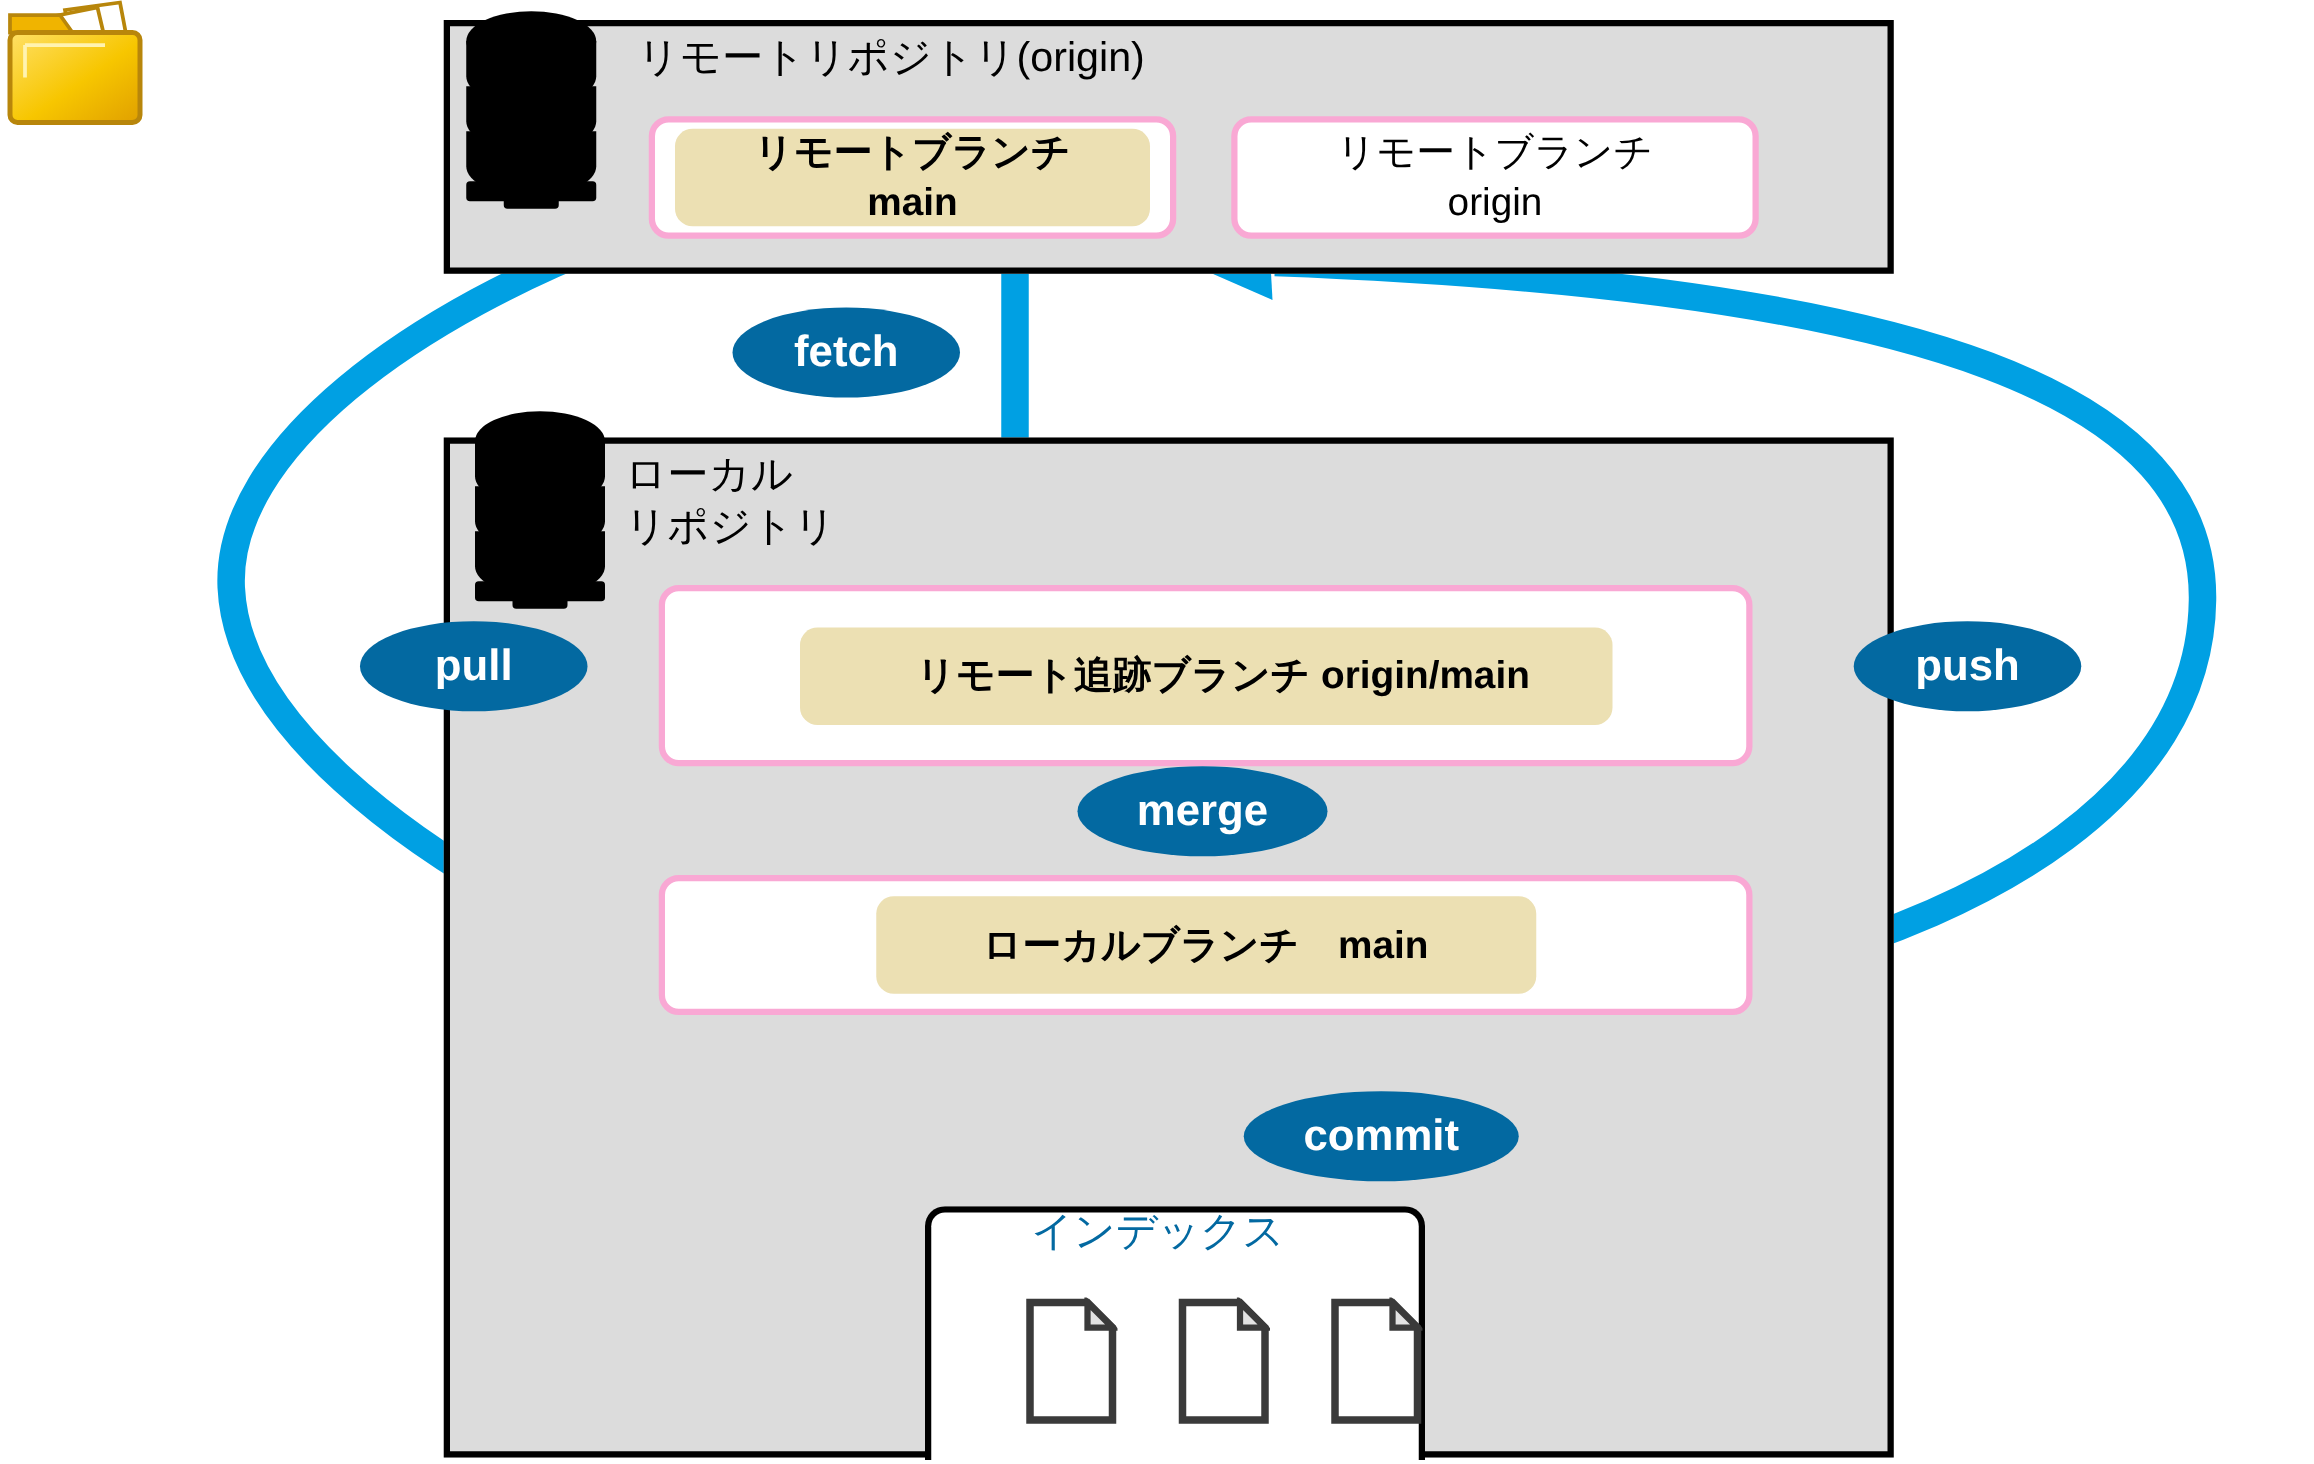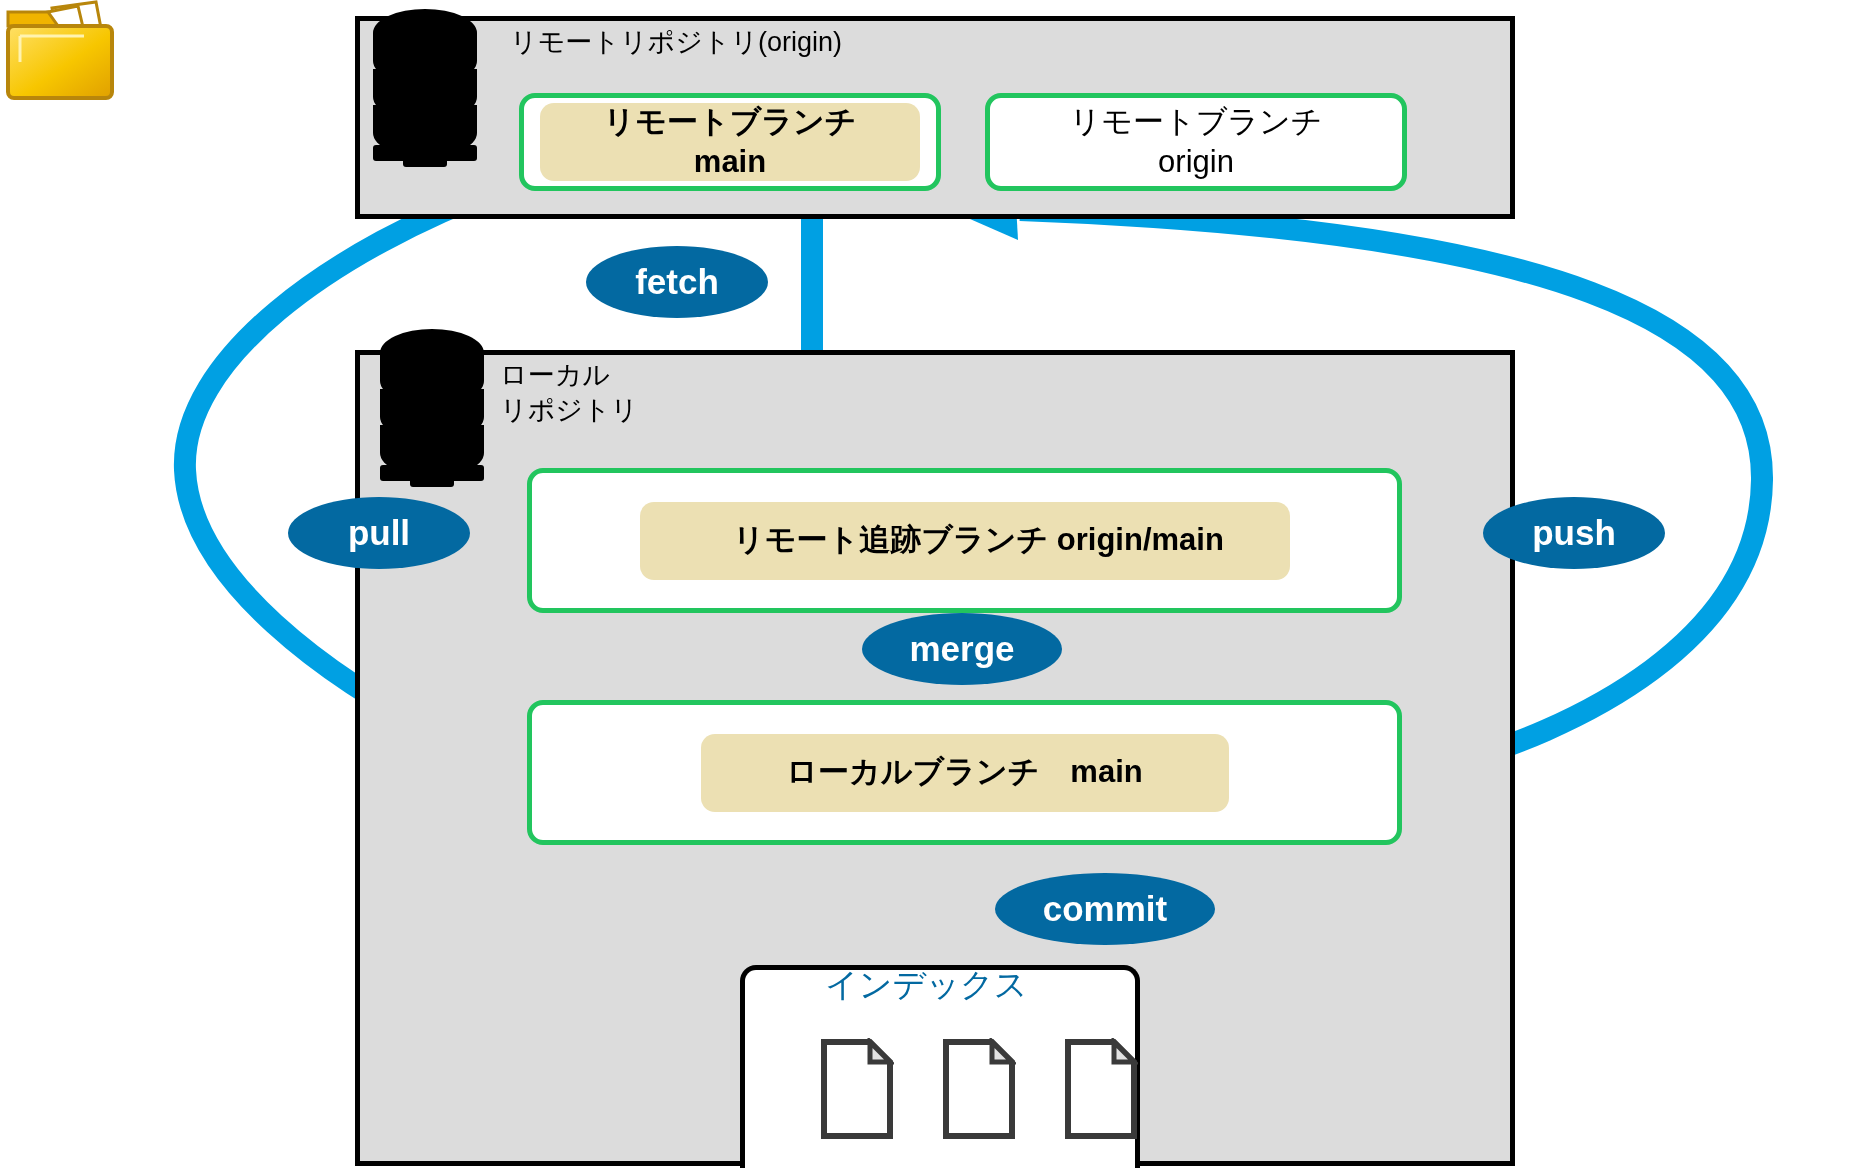--- a/index.html
+++ b/index.html
@@ -31,34 +31,34 @@
     height: 203px;
   }
   #local-repo-panel {
     left: 355px;
     top: 350px;
     width: 1160px;
     height: 816px;
   }
   .panel-title {
     position: absolute;
-    font-size: 27px;
+    font-size: 33px;
     color: #000000;
     line-height: 1.28;
     white-space: pre-line;
     letter-spacing: 0px;
   }
   #remote-repo-title { left: 510px; top: 25px; }
   #local-repo-title  { left: 500px; top: 358px; }
 
   
   .branch-box {
     position: absolute;
     background: #ffffff;
-    border: 5px solid #22c55e;
+    border: 5px solid #f9a8d4;
     border-radius: 16px;
     box-sizing: border-box;
     display: flex;
     align-items: center;
     justify-content: center;
   }
   .branch-fill {
     background: #ece0b3;
     border-radius: 14px;
     display: flex;
@@ -89,21 +89,21 @@
     background: transparent;
     width: 380px; height: 78px;
   }
   #tracking-branch-box {
     left: 527px; top: 468px; width: 875px; height: 145px;
   }
   #tracking-branch-box .branch-fill {
     width: 650px; height: 78px; padding-left: 28px;
   }
   #local-branch-box {
-    left: 527px; top: 700px; width: 875px; height: 145px;
+    left: 527px; top: 700px; width: 875px; height: 112px;
   }
   #local-branch-box .branch-fill {
     width: 528px; height: 78px;
   }
 
   
   #index-box {
     position: absolute;
     left: 740px;
     top: 965px;

